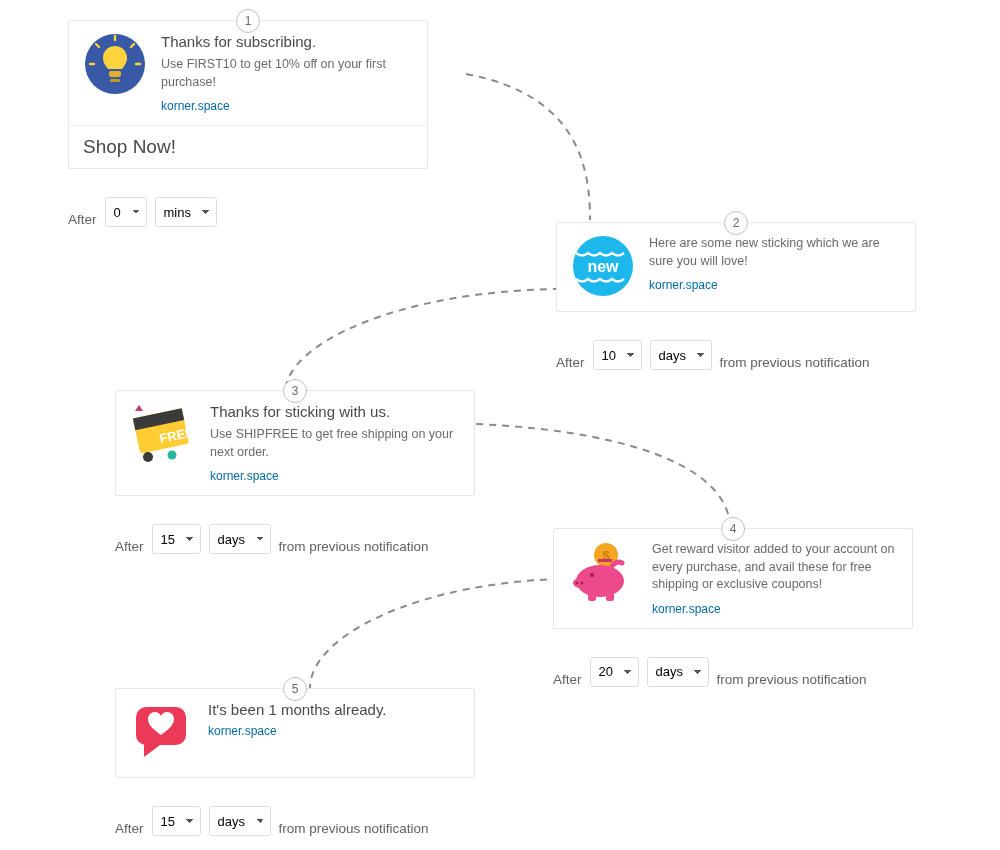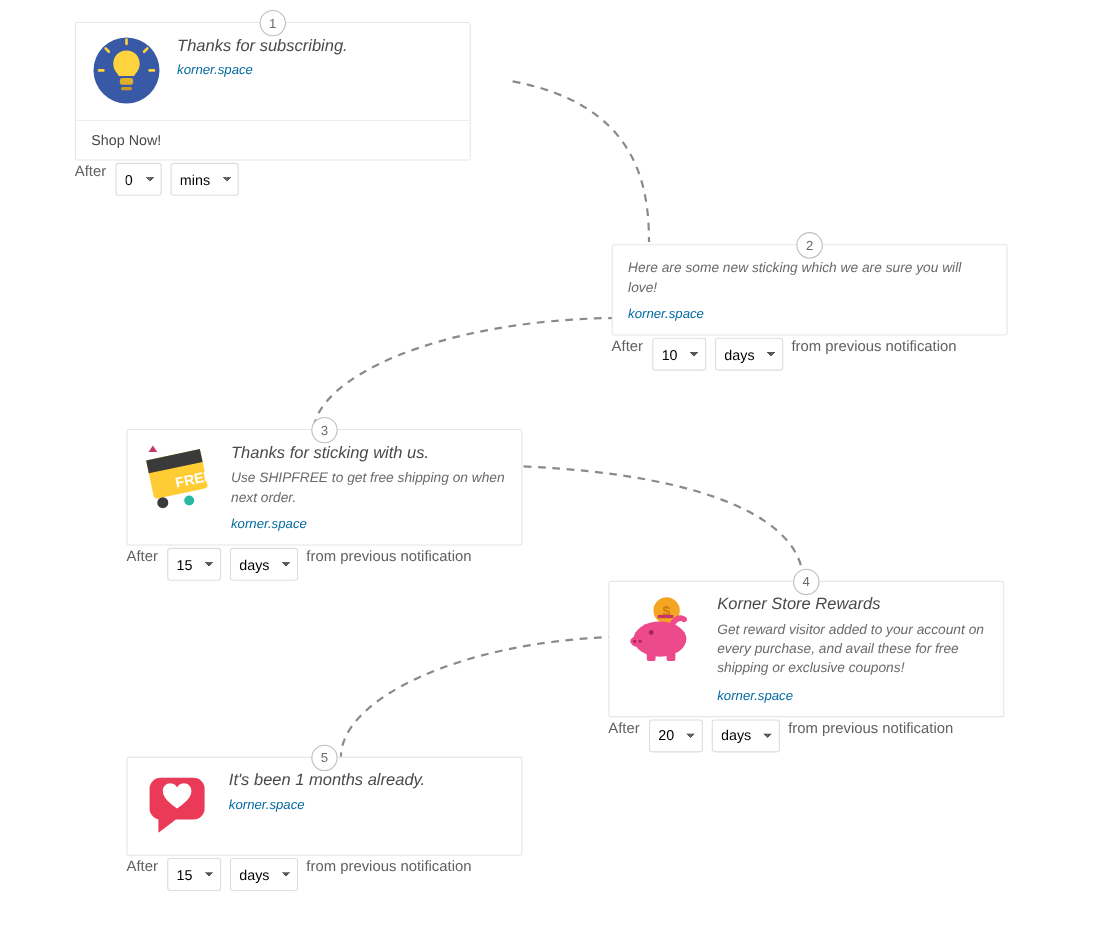--- a/index.html
+++ b/index.html
@@ -28,47 +28,47 @@
     padding: 12px 14px;
     gap: 14px;
   }
   .iconwrap {
     flex: 0 0 64px;
     height: 64px;
     display: flex;
     align-items: flex-start;
     justify-content: center;
   }
-  .textwrap { flex: 1; font-style: italic; }
+  .textwrap { flex: 1; }
   .card h3 {
     margin: 0 0 6px 0;
     font-size: 15px;
     font-weight: 500;
     color: #4a4a4a;
   }
   .card p {
     margin: 0 0 8px 0;
     font-size: 12.5px;
     line-height: 1.4;
     color: #6a6a6a;
   }
   .domain {
     font-size: 12px;
     color: #0369a1;
   }
   .footer {
     border-top: 1px solid #eee;
     padding: 10px 14px;
-    font-size: 13px;
+    font-size: 19px;
     color: #4a4a4a;
   }
   .timing {
-    margin-top: 2px;
-    display: flex;
-    align-items: flex-start;
+    margin-top: 28px;
+    display: flex;
+    align-items: flex-end;
     gap: 8px;
     font-size: 13.5px;
     color: #616161;
   }
   .timing-label { color: #616161; }
   select.mini {
     height: 30px;
     border: 1px solid #ddd;
     border-radius: 3px;
     padding: 3px 24px 3px 8px;
@@ -128,38 +128,47 @@
           <svg width="62" height="62" viewBox="0 0 62 62">
             <circle cx="31" cy="31" r="30" fill="#3759a6"></circle>
             <path d="M31 13 c7 0 12 5 12 12 c0 5 -3 8 -5 11 h-14 c-2 -3 -5 -6 -5 -11 c0 -7 5 -12 12 -12 z" fill="#ffd33d"></path>
             <rect x="25" y="38" width="12" height="6" rx="2" fill="#e0b02c"></rect>
             <rect x="26" y="46" width="10" height="3" rx="1.5" fill="#c99a20"></rect>
             <path d="M31 7 l0 -4 M47 14 l3 -3 M15 14 l-3 -3 M52 31 l4 0 M6 31 l4 0" stroke="#ffd33d" stroke-width="2.4" stroke-linecap="round"></path>
           </svg>
         </div>
         <div class="textwrap">
           <h3>Thanks for subscribing.</h3>
+          <p>Use FIRST10 to get 10% off on your first purchase!</p>
           <div class="domain">korner.space</div>
         </div>
       </div>
       <div class="footer">Shop Now!</div>
     </div>
     <div class="timing">
       <span class="timing-label">After</span>
       <select class="mini"><option>0</option></select>
       <select class="mini"><option>mins</option></select>
     </div>
   </div>
 
   <div class="step" style="left:556px; top:222px;">
     <div class="card">
       <div class="badge">
           <span>2</span>
         </div>
       <div class="body">
+        <div class="iconwrap">
+          <svg width="62" height="62" viewBox="0 0 62 62">
+            <circle cx="31" cy="31" r="30" fill="#1cb7eb"></circle>
+            <path d="M4 18 q6 5 12 0 q6 5 12 0 q6 5 12 0 q6 5 12 0" stroke="#fff" stroke-width="2.3" fill="none"></path>
+            <path d="M4 44 q6 5 12 0 q6 5 12 0 q6 5 12 0 q6 5 12 0" stroke="#fff" stroke-width="2.3" fill="none"></path>
+            <text x="31" y="37" text-anchor="middle" font-family="Arial" font-size="16" font-weight="700" fill="#fff">new</text>
+          </svg>
+        </div>
         <div class="textwrap">
           <p>Here are some new sticking which we are sure you will love!</p>
           <div class="domain">korner.space</div>
         </div>
       </div>
     </div>
     <div class="timing">
       <span class="timing-label">After</span>
       <select class="mini"><option>10</option></select>
       <select class="mini"><option>days</option></select>
@@ -178,21 +187,21 @@
             <rect x="6" y="10" width="50" height="36" rx="3" fill="#ffcc33" transform="rotate(-12 31 28)"></rect>
             <rect x="6" y="10" width="50" height="12" fill="#3a3a3a" transform="rotate(-12 31 28)"></rect>
             <text x="28" y="40" transform="rotate(-12 31 28)" font-family="Arial" font-size="13" font-weight="800" fill="#fff">FREE</text>
             <circle cx="18" cy="54" r="5" fill="#3a3a3a"></circle>
             <circle cx="42" cy="52" r="4.5" fill="#2bb6a3"></circle>
             <polygon points="9,2 13,8 5,8" fill="#c43b6e"></polygon>
           </svg>
         </div>
         <div class="textwrap">
           <h3>Thanks for sticking with us.</h3>
-          <p>Use SHIPFREE to get free shipping on when next order.</p>
+          <p>Use SHIPFREE to get free shipping on your next order.</p>
           <div class="domain">korner.space</div>
         </div>
       </div>
     </div>
     <div class="timing">
       <span class="timing-label">After</span>
       <select class="mini"><option>15</option></select>
       <select class="mini"><option>days</option></select>
       <span class="timing-label">from previous notification</span>
     </div>
@@ -213,21 +222,20 @@
             <rect x="38" y="52" width="8" height="8" rx="2" fill="#ec4a8b"></rect>
             <ellipse cx="12" cy="42" rx="7" ry="5" fill="#ec4a8b"></ellipse>
             <circle cx="9" cy="42" r="1.4" fill="#a8225b"></circle>
             <circle cx="14" cy="42" r="1.4" fill="#a8225b"></circle>
             <circle cx="24" cy="34" r="2.2" fill="#a8225b"></circle>
             <path d="M44 25 q5 -6 10 -3" stroke="#ec4a8b" stroke-width="5" fill="none" stroke-linecap="round"></path>
             <rect x="30" y="18" width="14" height="3" fill="#c7356d"></rect>
           </svg>
         </div>
         <div class="textwrap">
-          <h3>Korner Store Rewards</h3>
           <p>Get reward visitor added to your account on every purchase, and avail these for free shipping or exclusive coupons!</p>
           <div class="domain">korner.space</div>
         </div>
       </div>
     </div>
     <div class="timing">
       <span class="timing-label">After</span>
       <select class="mini"><option>20</option></select>
       <select class="mini"><option>days</option></select>
       <span class="timing-label">from previous notification</span>

